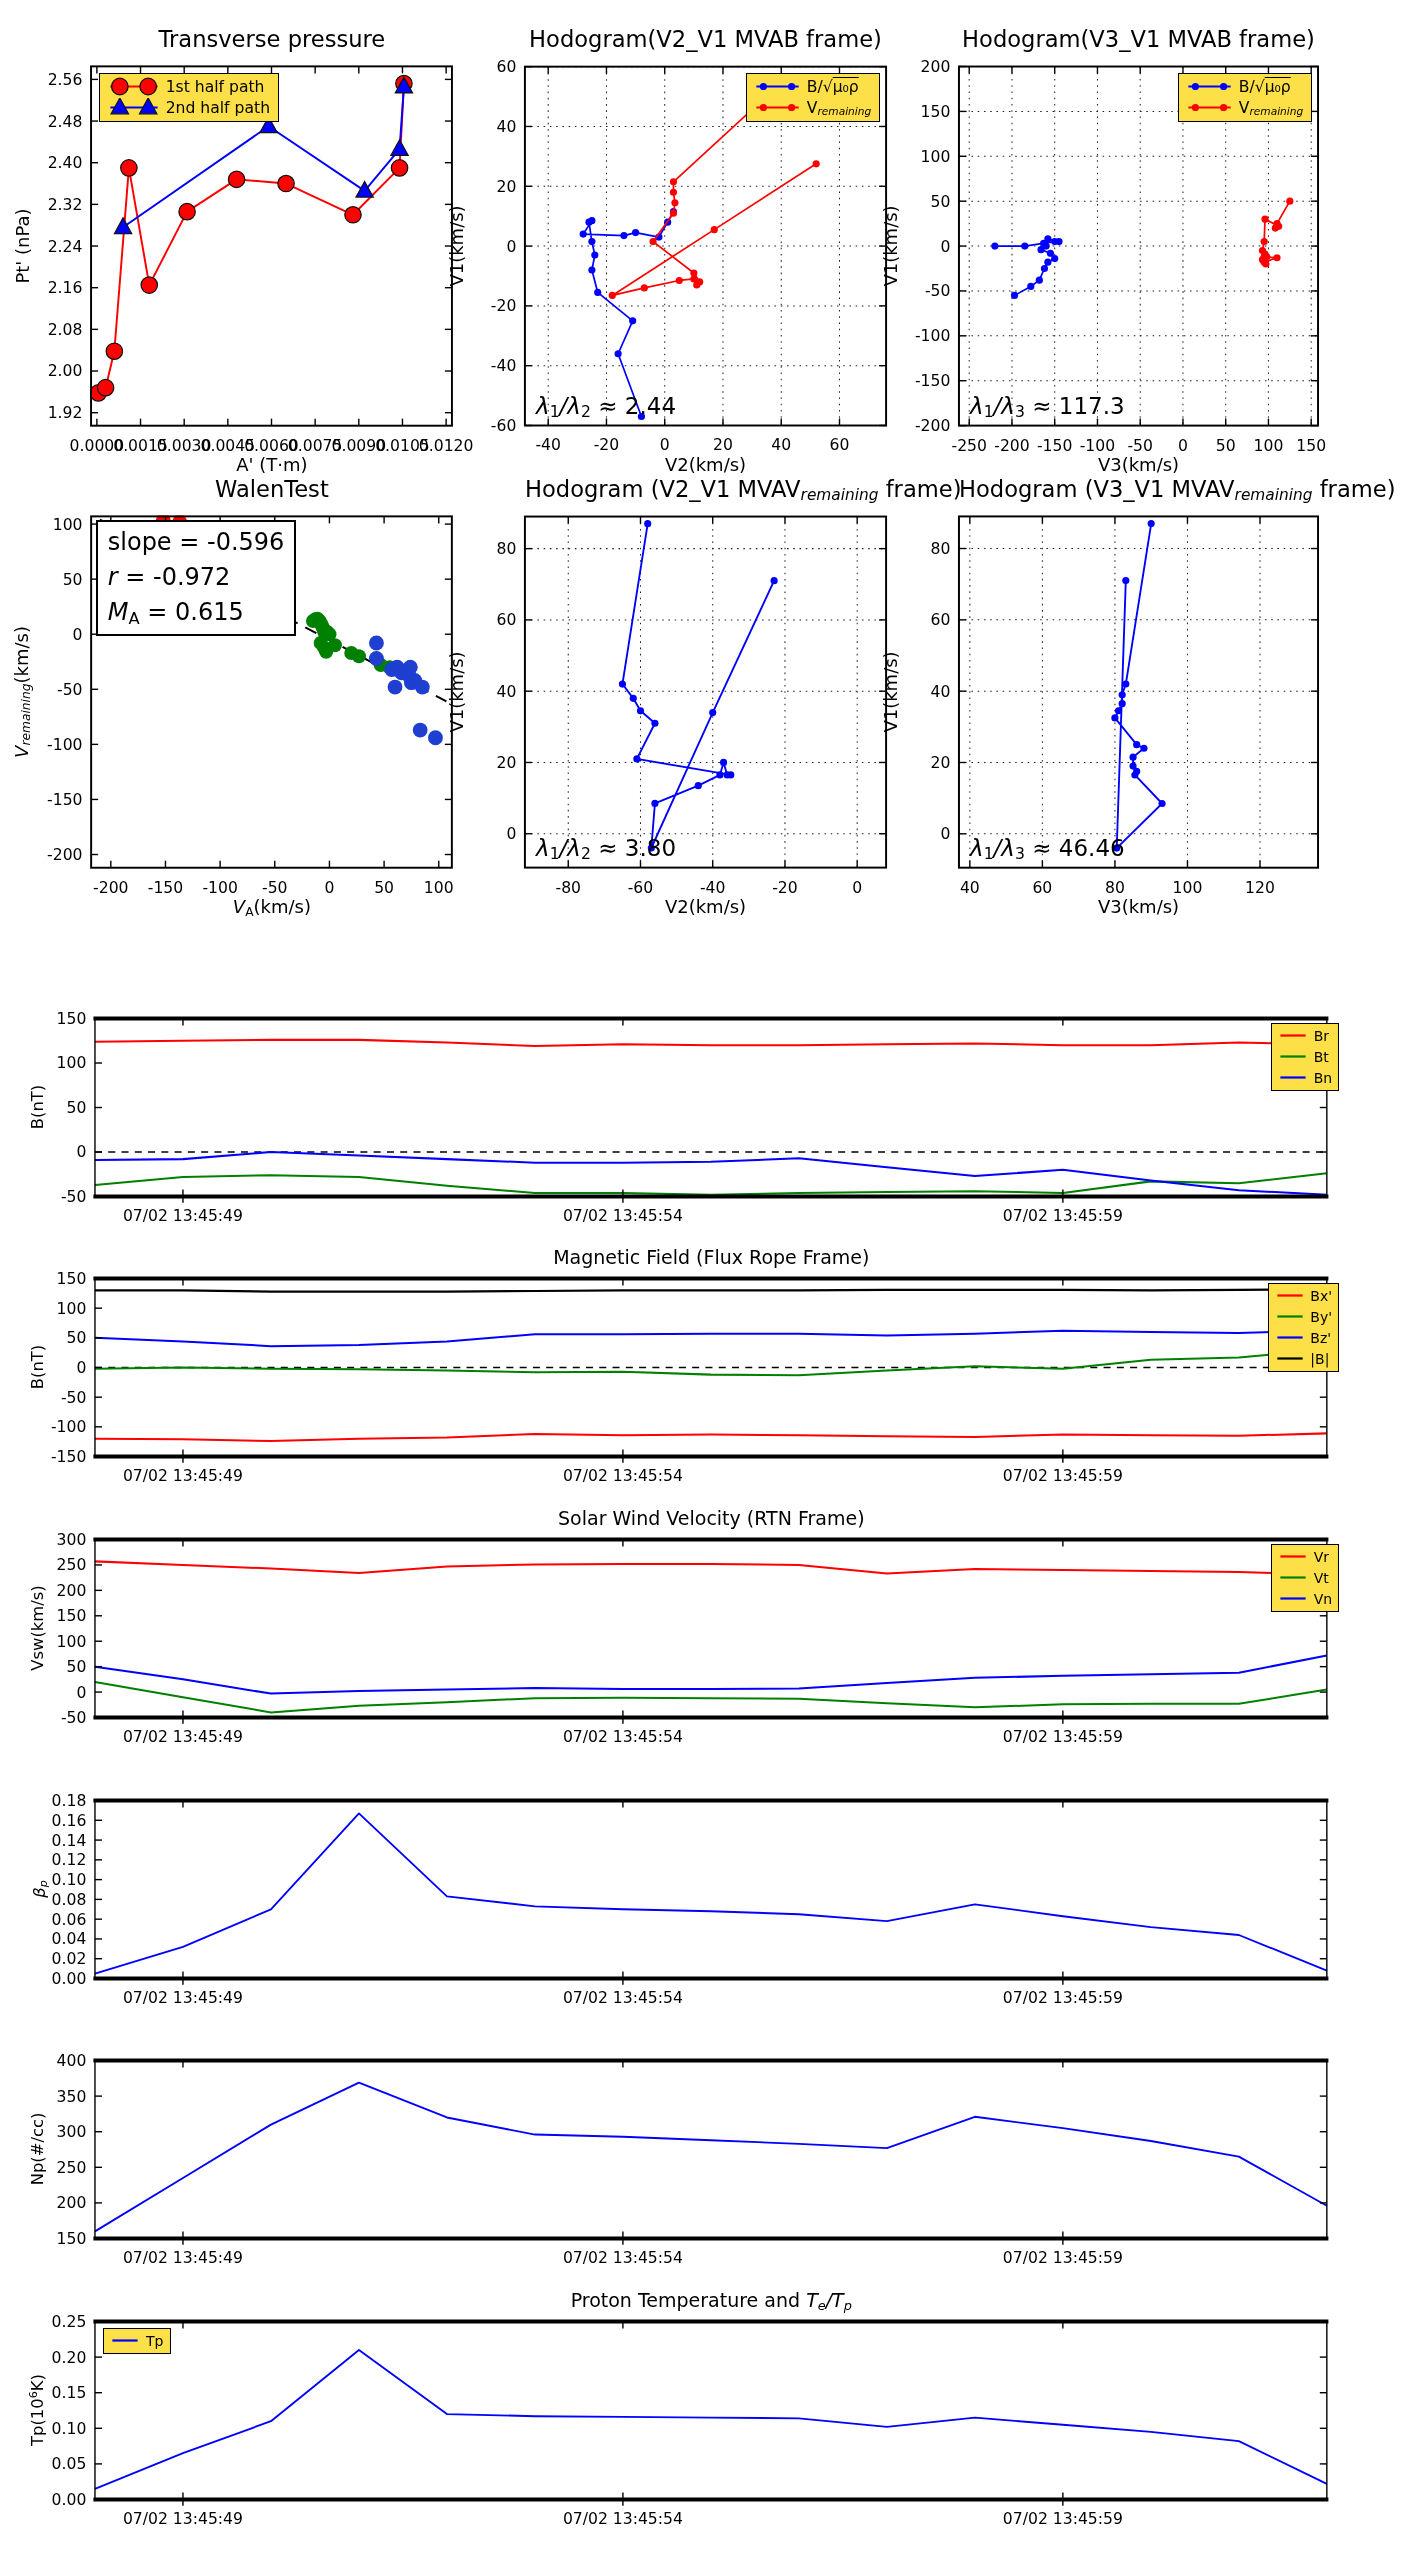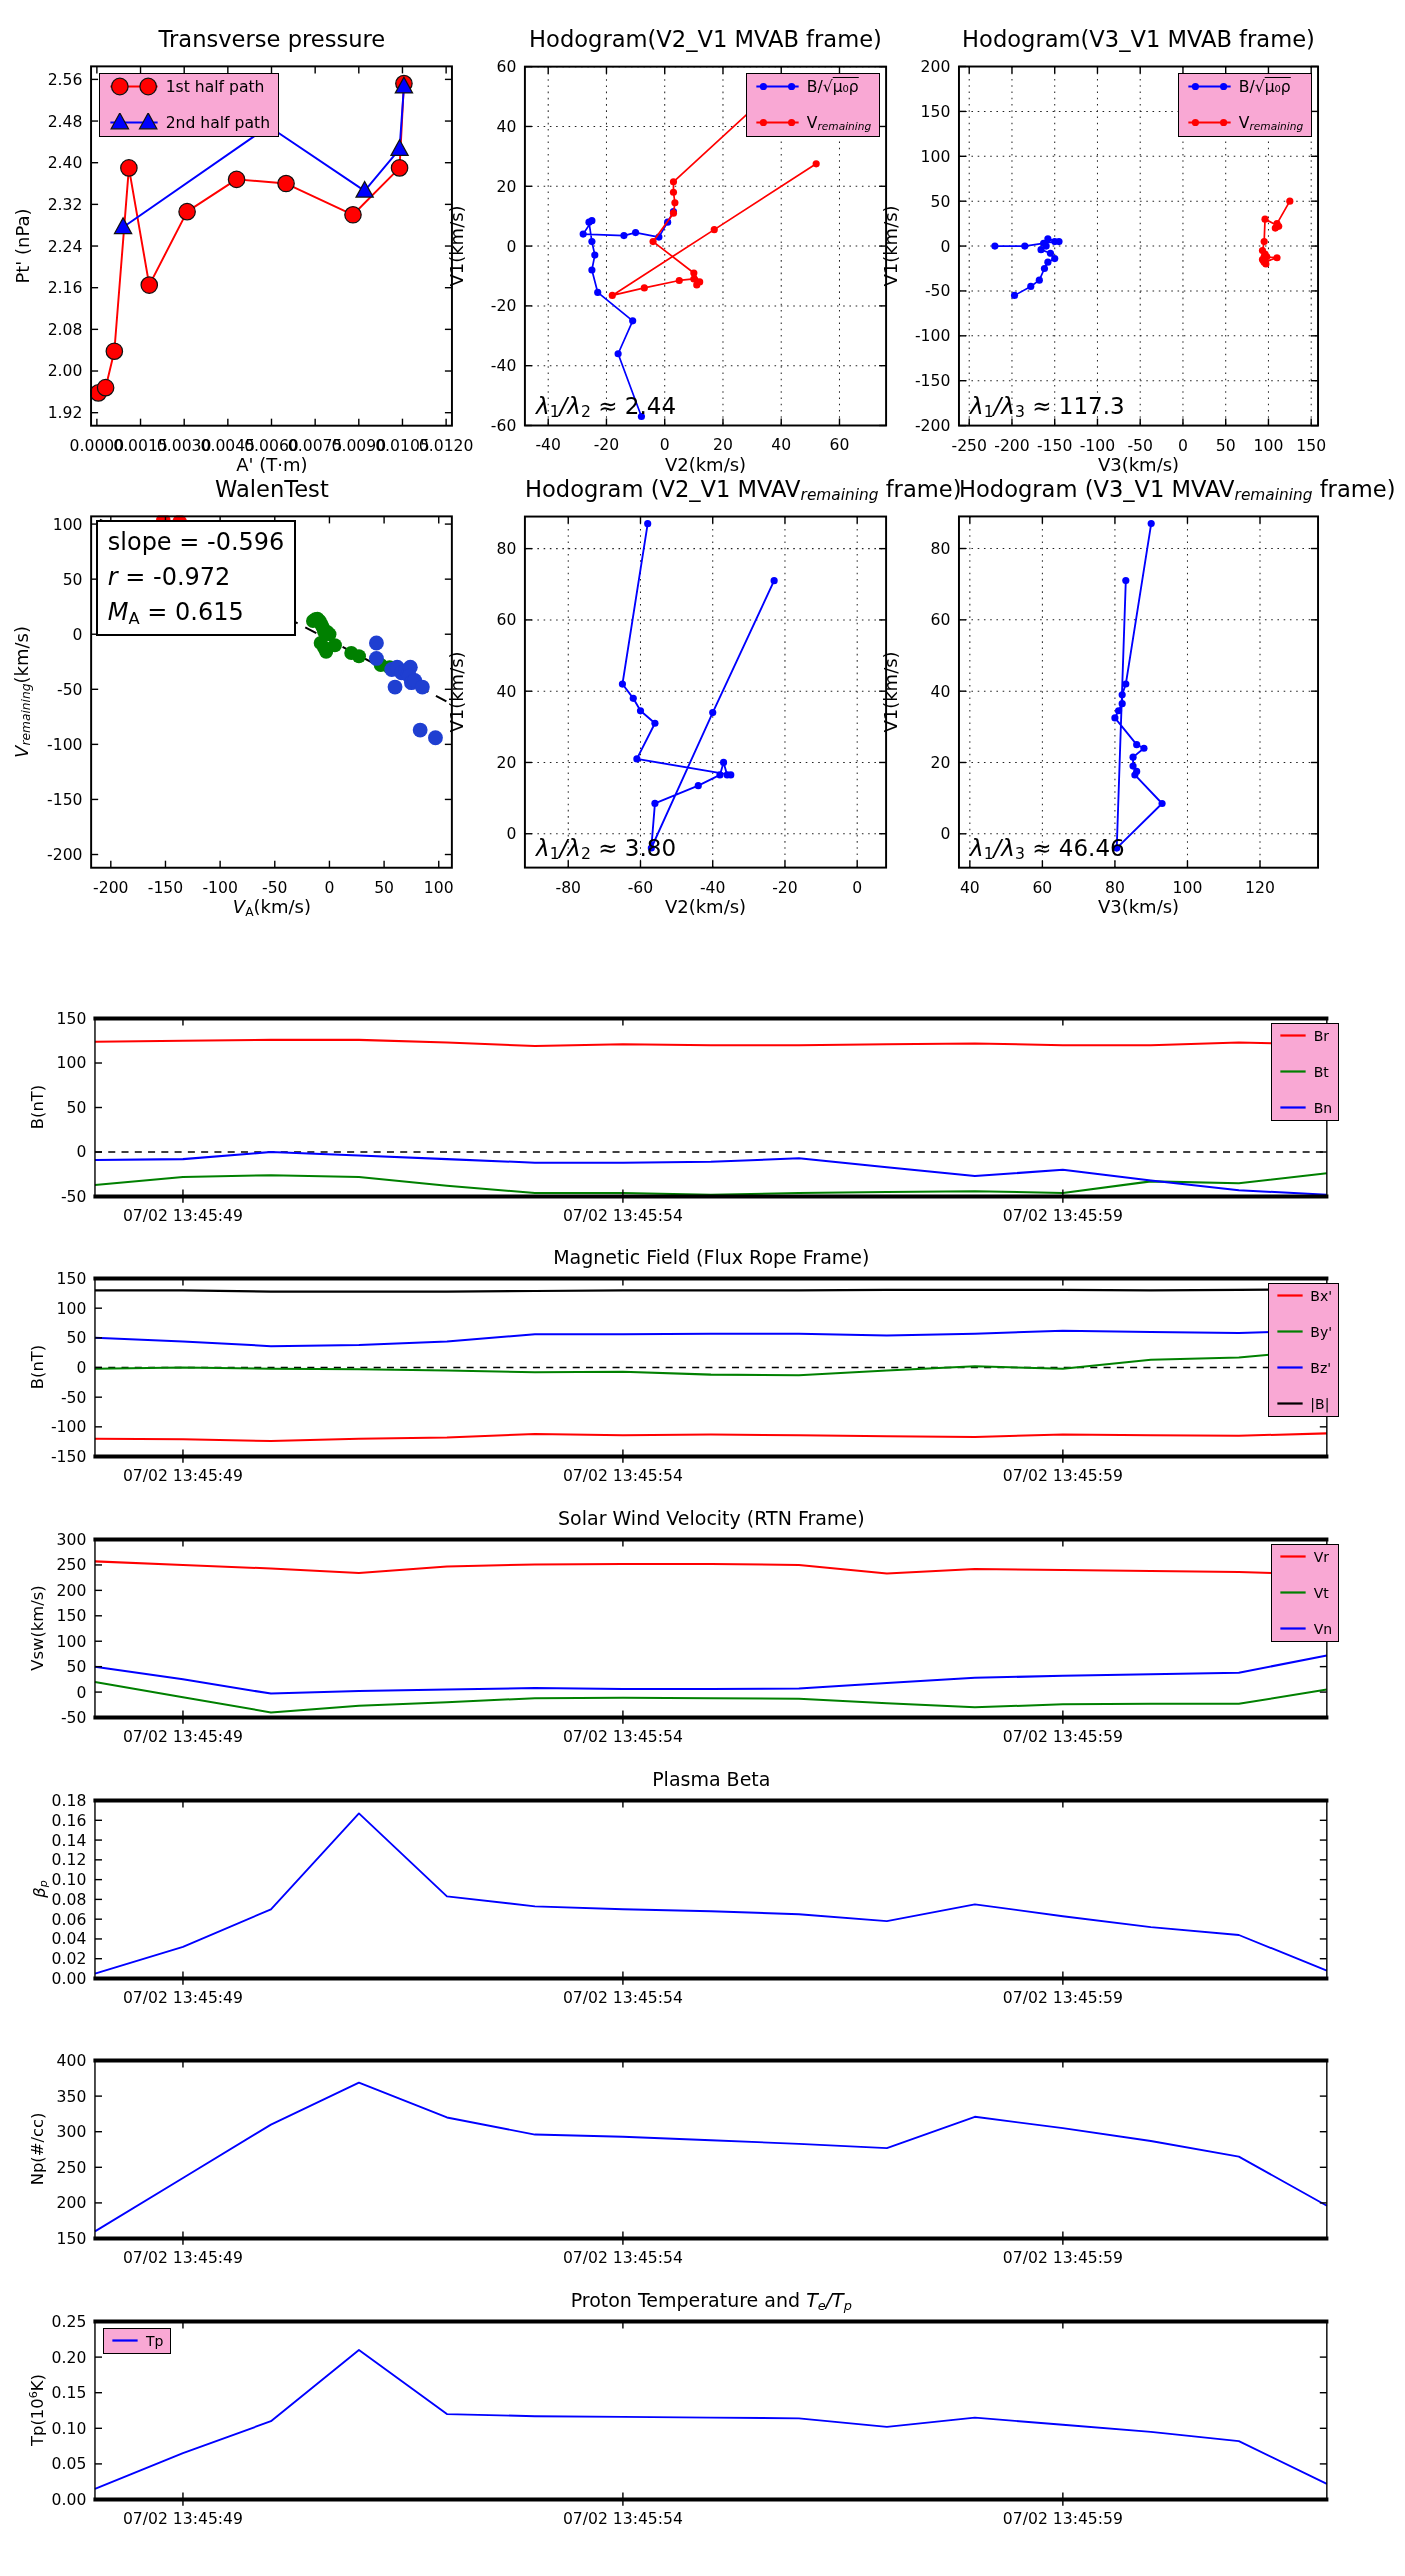--- a/index.html
+++ b/index.html
@@ -6,21 +6,21 @@
   .page{position:relative;width:1405px;height:2576px;background:#fff;overflow:hidden;font-family:"DejaVu Sans",sans-serif;color:#000;}
   .panel{position:absolute;}
   .ptitle{position:absolute;text-align:center;font-size:22.6px;white-space:nowrap;}
   .panel.ts .ptitle{font-size:19px;}
   .ylab{position:absolute;transform:translate(-50%,-50%) rotate(-90deg);font-size:18px;white-space:nowrap;}
   .panel.ts .ylab{font-size:16.4px;}
   .xlab{position:absolute;text-align:center;font-size:18px;white-space:nowrap;}
   svg.plot{position:absolute;left:0;overflow:visible;}
   svg.plot text{font-family:"DejaVu Sans",sans-serif;fill:#000;}
   .overlay{position:absolute;left:0;top:0;right:0;bottom:0;pointer-events:none;}
-  .legend{position:absolute;background:#f9a8d4;border:1.7px solid #000;padding:3.9px 7.8px;display:flex;flex-direction:column;gap:17px;font-size:15.6px;}
+  .legend{position:absolute;background:#fde047;border:1.7px solid #000;padding:3.9px 7.8px;display:flex;flex-direction:column;gap:2px;font-size:15.6px;}
   .panel.ts .legend{font-size:14px;padding:2.3px 6.2px;}
   .lentry{display:flex;align-items:center;gap:5.5px;white-space:nowrap;}
   .ann{position:absolute;font-size:23px;white-space:nowrap;}
   .infobox{position:absolute;background:#fff;border:2px solid #000;padding:3.1px 9.4px;font-size:24px;line-height:1.45;white-space:nowrap;}
   .s-n{font-style:normal}
   .s-i{font-style:italic}
   .s-sub{font-size:68%;vertical-align:-18%}
   .s-isub{font-style:italic;font-size:68%;vertical-align:-18%}
   .s-sup{font-size:68%;vertical-align:super}
   .s-ol{text-decoration:overline}
@@ -885,21 +885,20 @@
             <svg width="30" height="19" viewBox="0 0 38 24">
               <line x1="3" x2="35" y1="12" y2="12" stroke="#0000ff" stroke-width="2.8"></line>
             </svg>
             <span>Vn</span>
           </div>
         </div>
       </div>
   </div>
 
   <div class="panel ts" style="left:13.3px;top:1766px;width:1388px;height:250px">
-    <div class="ptitle" style="left:82px;top:1.6px;width:1232px">Plasma Beta</div>
     <div class="ylab" style="left:26.5px;top:123px"><span class="s-i">β</span><span class="s-isub">p</span></div>
     <svg class="plot" style="top:25px" width="1388" height="222" viewBox="0 0 1778 284">
         <clipPath id="cp9">
           <rect x="104" y="11" width="1580" height="230"></rect>
         </clipPath>
         <g clip-path="url(#cp9)">
           <polyline points="105,233.66666666666666 217.71428571428572,199.46666666666667 330.42857142857144,151.33333333333331 443.1428571428571,28.46666666666667 555.8571428571429,134.86666666666667 668.5714285714286,147.53333333333333 781.2857142857142,151.33333333333331 894,153.86666666666667 1006.7142857142857,157.66666666666666 1119.4285714285716,166.53333333333333 1232.142857142857,145 1344.857142857143,160.2 1457.5714285714284,174.13333333333333 1570.2857142857144,184.26666666666665 1683,229.86666666666667" fill="none" stroke="#0000ff" stroke-width="2.4" stroke-linejoin="round"></polyline>
         </g>
         <line x1="103" x2="1685" y1="12" y2="12" stroke="#000" stroke-width="5"></line>
         <line x1="103" x2="1685" y1="240" y2="240" stroke="#000" stroke-width="5"></line>

